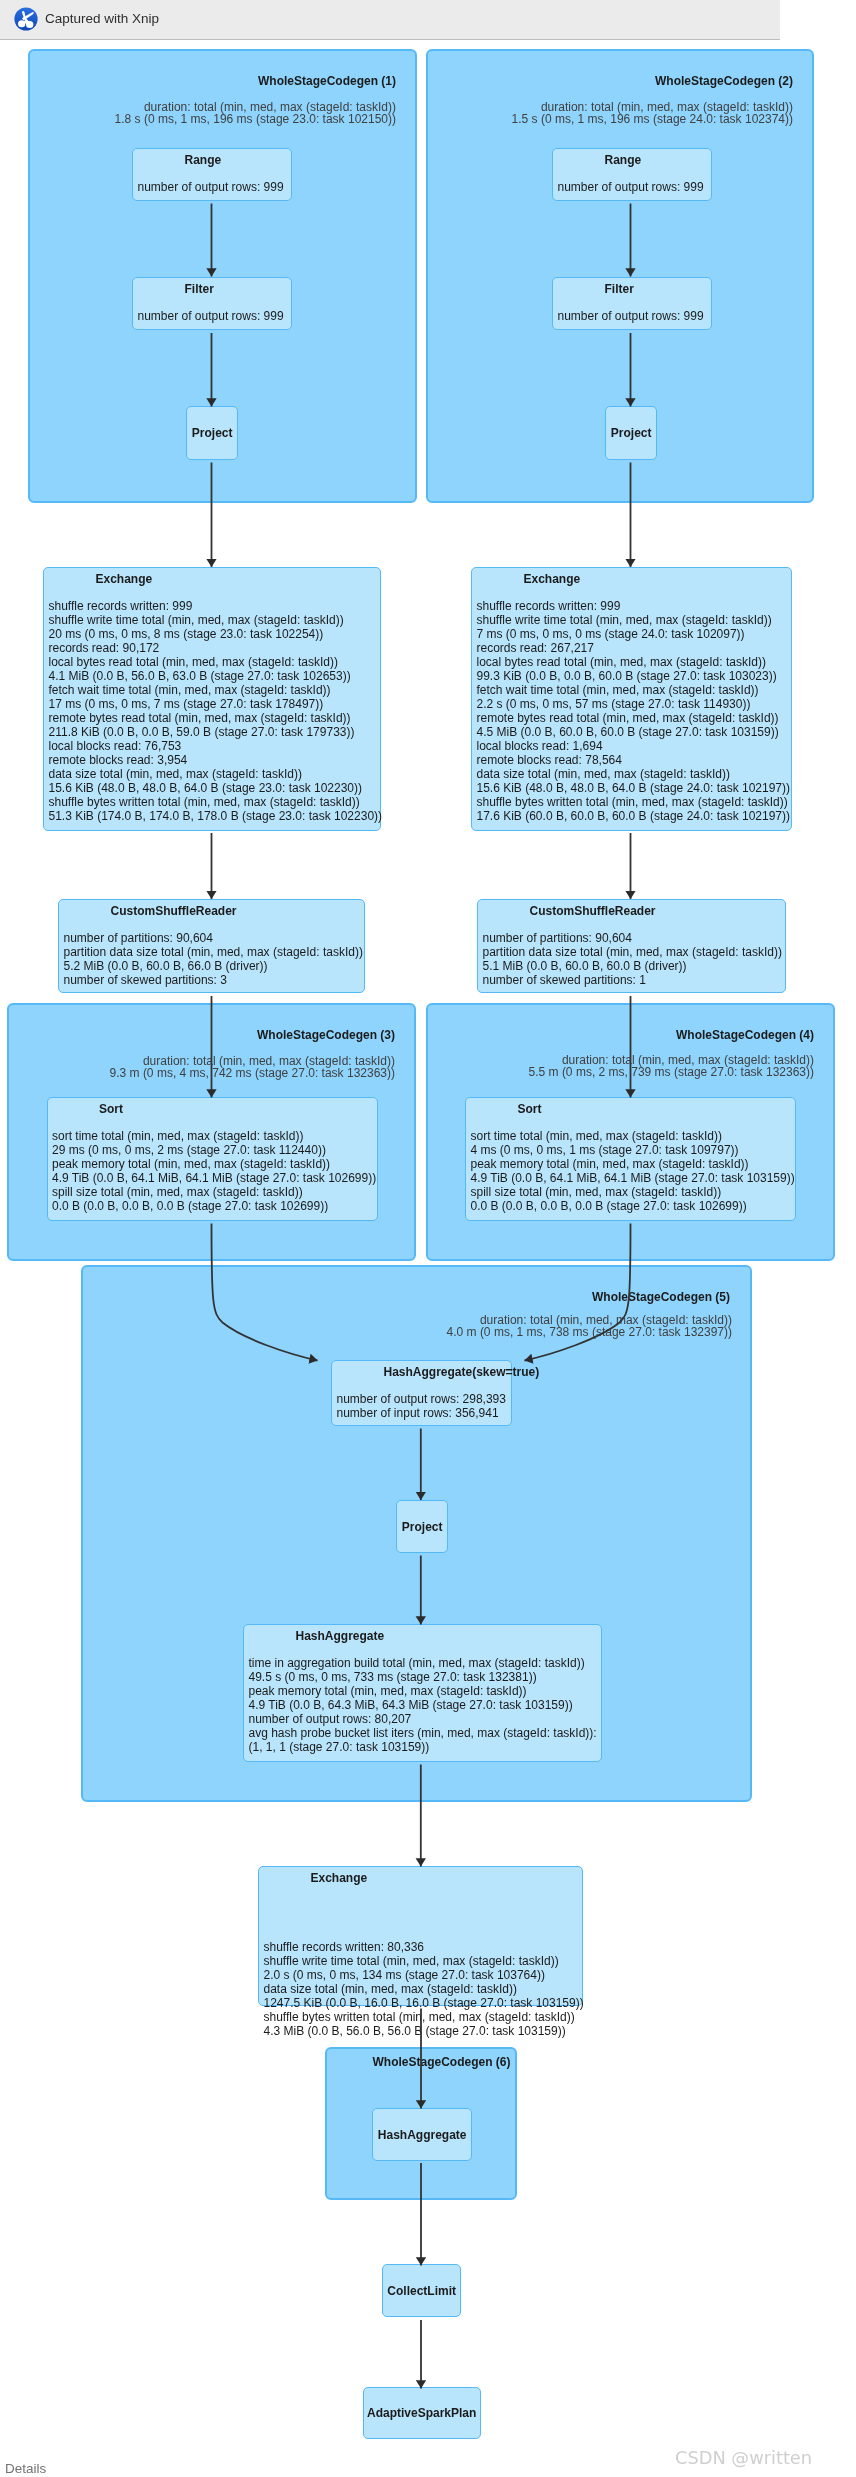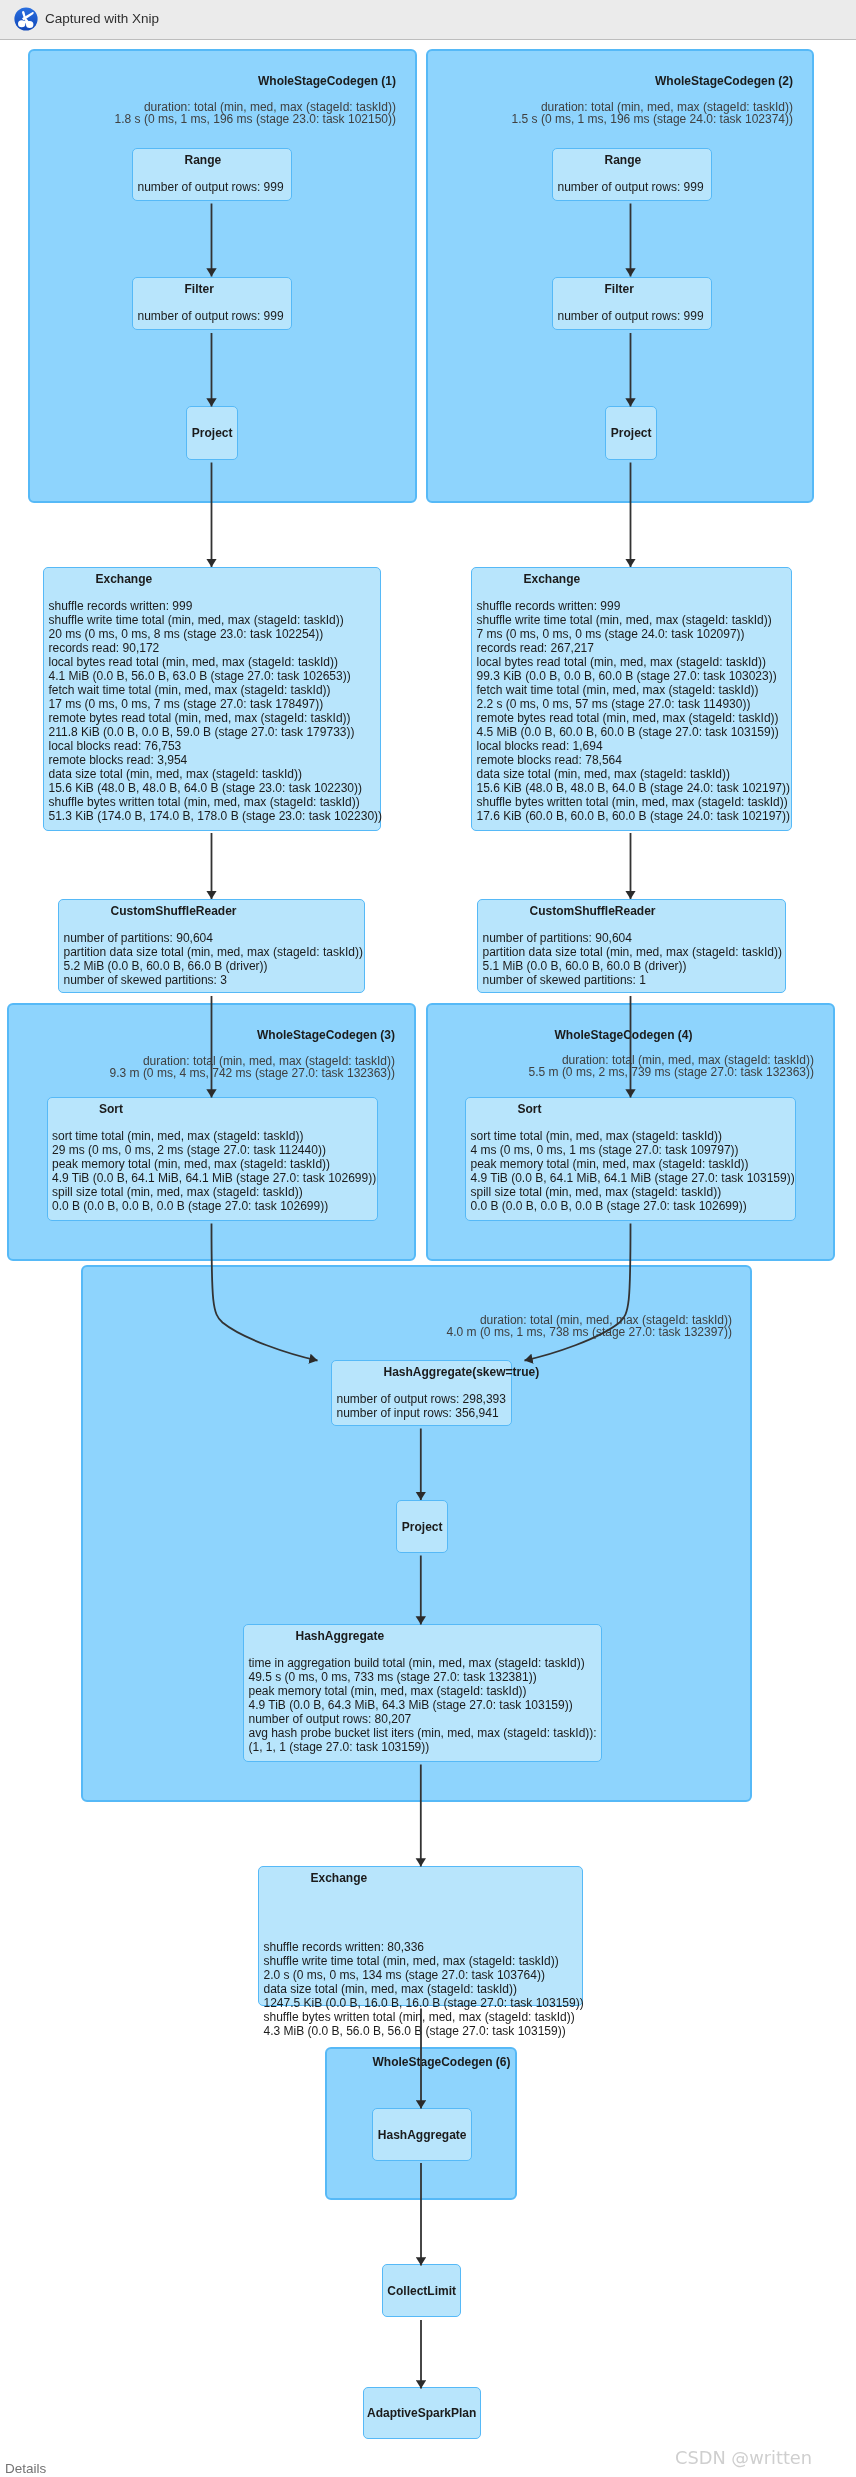--- a/index.html
+++ b/index.html
@@ -8,21 +8,21 @@
   body {
     width: 856px; height: 2477px;
     background: #fff;
     font-family: "Liberation Sans", sans-serif;
     overflow: hidden;
     position: relative;
     -webkit-font-smoothing: antialiased;
   }
   
   #xnip-bar {
-    position:absolute; left:0; top:0; width:856px; height:39.5px;
+    position:absolute; left:0; top:0; width:780px; height:39.5px;
     background:#ebebeb;
     border-bottom: 1.8px solid #bdbdbd;
     display:flex; align-items:center;
   }
   #xnip-icon { position:absolute; left:14px; top:7px; width:24px; height:24px; display:block; }
   #xnip-label { position:absolute; left:45px; top:10.5px; font-size: 13.5px; color:#2e2e2e; }
 
   
   #canvas { position:absolute; left:0; top:0; width:856px; height:2477px; }
 
@@ -95,24 +95,25 @@
 1.8 s (0 ms, 1 ms, 196 ms (stage 23.0: task 102150))</div>
 <div class="cluster" style="left:426px;top:49px;width:388px;height:454px;"></div>
 <div class="cluster-label" style="left:426px;top:74px;width:367px;text-align:right;">WholeStageCodegen (2)</div>
 <div class="cluster-meta" style="left:426px;top:100.7px;width:367px;text-align:right;">duration: total (min, med, max (stageId: taskId))
 1.5 s (0 ms, 1 ms, 196 ms (stage 24.0: task 102374))</div>
 <div class="cluster" style="left:7px;top:1003px;width:409px;height:258px;"></div>
 <div class="cluster-label" style="left:7px;top:1028px;width:388px;text-align:right;">WholeStageCodegen (3)</div>
 <div class="cluster-meta" style="left:7px;top:1054.6px;width:388px;text-align:right;">duration: total (min, med, max (stageId: taskId))
 9.3 m (0 ms, 4 ms, 742 ms (stage 27.0: task 132363))</div>
 <div class="cluster" style="left:426px;top:1003px;width:409px;height:258px;"></div>
-<div class="cluster-label" style="left:426px;top:1028px;width:388px;text-align:center;padding-left:7px;">WholeStageCodegen (4)</div>
+<div class="cluster-label" style="left:426px;top:1028px;width:388px;text-align:right;padding-left:7px;">WholeStageCodegen (4)</div>
 <div class="cluster-meta" style="left:426px;top:1053.5px;width:388px;text-align:right;">duration: total (min, med, max (stageId: taskId))
 5.5 m (0 ms, 2 ms, 739 ms (stage 27.0: task 132363))</div>
 <div class="cluster" style="left:81px;top:1265px;width:671px;height:537px;"></div>
+<div class="cluster-label" style="left:81px;top:1290px;width:649px;text-align:right;">WholeStageCodegen (5)</div>
 <div class="cluster-meta" style="left:81px;top:1314.4px;width:651px;text-align:right;">duration: total (min, med, max (stageId: taskId))
 4.0 m (0 ms, 1 ms, 738 ms (stage 27.0: task 132397))</div>
 <div class="cluster" style="left:325px;top:2047px;width:192px;height:153px;"></div>
 <div class="cluster-label" style="left:325px;top:2054.5px;width:185.5px;text-align:right;">WholeStageCodegen (6)</div>
 <div class="pbox" style="left:132px;top:148px;width:160px;height:53px;"></div>
 <div class="ptitle" style="left:137.5px;top:153px;">Range</div>
 <div class="pbody" style="left:137.5px;top:180px;width:152px;">number of output rows: 999</div>
 <div class="pbox" style="left:132px;top:277px;width:160px;height:53px;"></div>
 <div class="ptitle" style="left:137.5px;top:282px;">Filter</div>
 <div class="pbody" style="left:137.5px;top:309px;width:152px;">number of output rows: 999</div>

